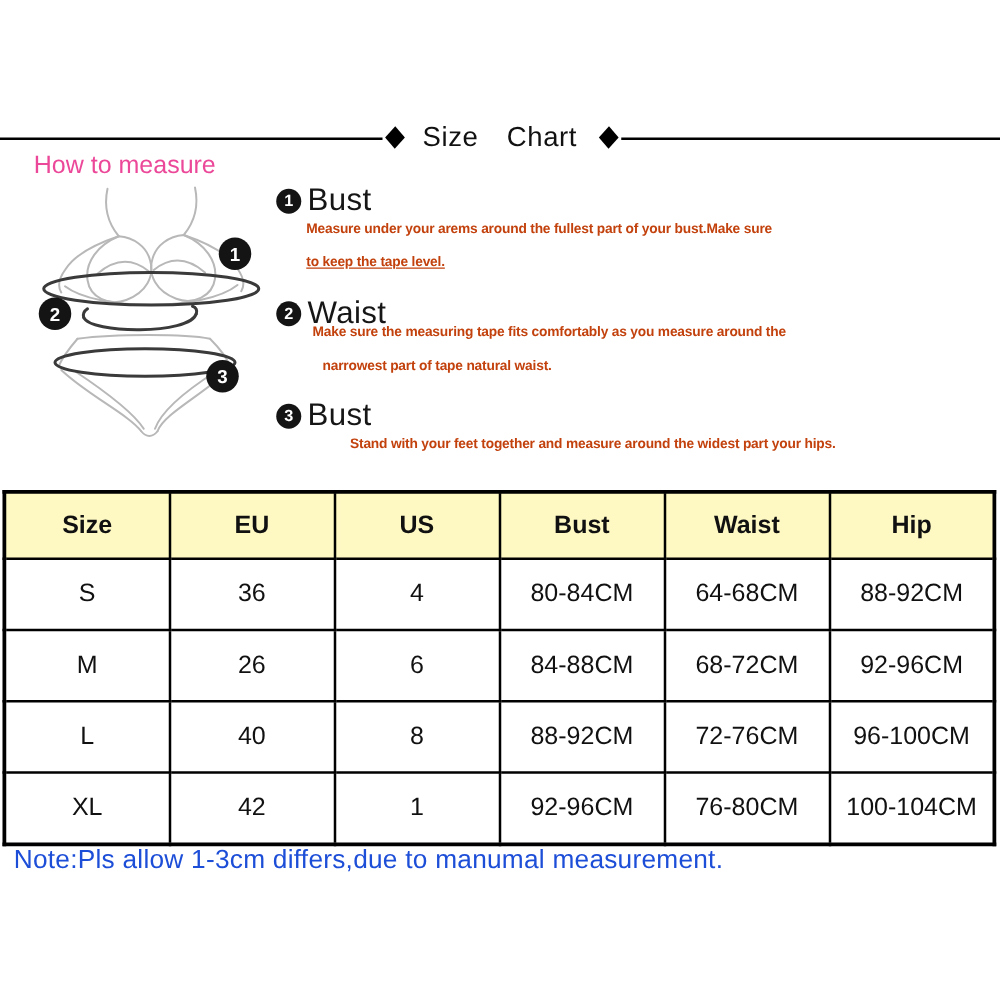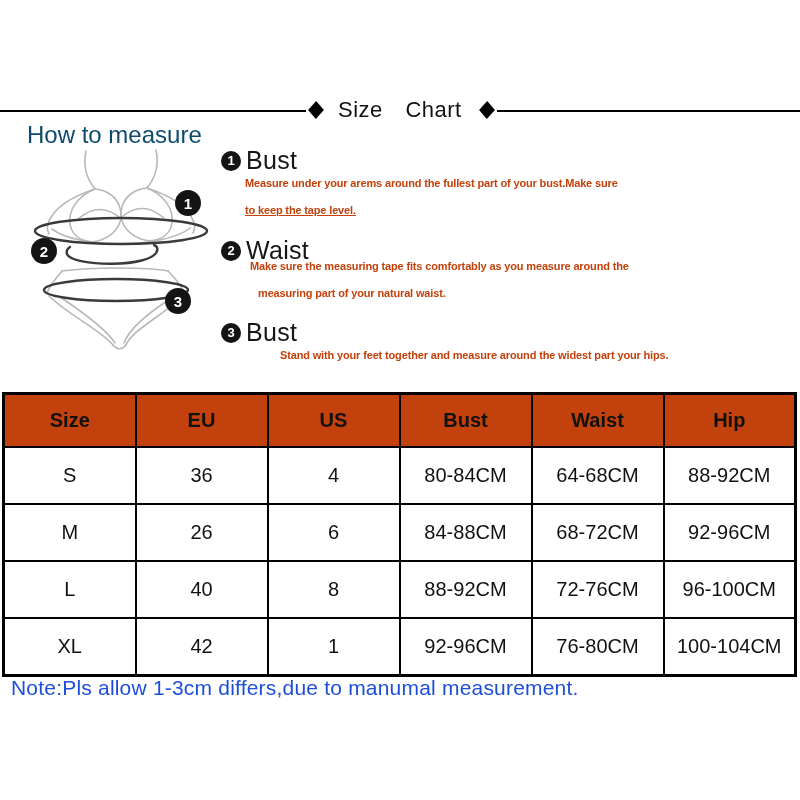--- a/index.html
+++ b/index.html
@@ -14,21 +14,21 @@
   #rule-right { left:497px; width:303px; }
   .diamond { position:absolute; width:12px; height:12px; background:#000; top:104px;
              transform:rotate(50deg) skewX(8deg); }
   #diamond-left  { left:310px; }
   #diamond-right { left:481px; }
   #page-title {
     position:absolute; left:338px; top:97px; font-size:22px; color:#111;
     word-spacing:16px; letter-spacing:0.5px;
   }
   
-  #guide-title { position:absolute; left:27px; top:121px; font-size:24px; color:#0c4a6e; }
+  #guide-title { position:absolute; left:27px; top:121px; font-size:20px; color:#ec4899; }
   #bikini-illustration { position:absolute; left:25px; top:140px; }
   .garment { fill:none; stroke:#b8b8b8; stroke-width:1.6; stroke-linecap:round; }
   .tape    { fill:none; stroke:#3a3a3a; stroke-width:2.4; stroke-linecap:round; }
   .badge-circle { fill:#141414; }
   .badge-num { fill:#ffffff; font-size:15px; font-weight:bold; text-anchor:middle;
                font-family:"Liberation Sans",sans-serif; }
   
   .section-heading { position:absolute; display:flex; align-items:center; }
   .num-badge {
     width:20px; height:20px; border-radius:50%; background:#141414; color:#fff;
@@ -40,21 +40,21 @@
                letter-spacing:-0.15px; white-space:nowrap; }
   
   #size-table {
     position:absolute; left:2px; top:392px; width:795px;
     border-collapse:collapse; table-layout:fixed; border:3px solid #000;
   }
   #size-table th, #size-table td {
     border:2px solid #000; text-align:center; font-size:20px; color:#111;
     padding:0; height:55px;
   }
-  #size-table th { background:#c2410c; font-weight:bold; height:51px; }
+  #size-table th { background:#fef9c3; font-weight:bold; height:51px; }
   #size-table td { background:#ffffff; font-weight:normal; }
   
   #note { position:absolute; left:11px; top:676px; font-size:21px; color:#1d4ed8;
           letter-spacing:0.2px; }
 </style>
 </head>
 <body>
 
 <div id="page">
 
@@ -120,21 +120,21 @@
     <span class="section-title">Bust</span>
   </div>
   <div class="desc-line" style="left:245px; top:177px;">Measure under your arems around the fullest part of your bust.Make sure</div>
   <div class="desc-line" style="left:245px; top:204px;text-decoration:underline;">to keep the tape level.</div>
 
   <div class="section-heading" style="left:221px; top:236px;">
     <span class="num-badge">2</span>
     <span class="section-title">Waist</span>
   </div>
   <div class="desc-line" style="left:250px; top:260px;">Make sure the measuring tape fits comfortably as you measure around the</div>
-  <div class="desc-line" style="left:258px; top:287px;">measuring part of your natural waist.</div>
+  <div class="desc-line" style="left:258px; top:287px;">narrowest part of tape natural waist.</div>
 
   <div class="section-heading" style="left:221px; top:318px;">
     <span class="num-badge">3</span>
     <span class="section-title">Bust</span>
   </div>
   <div class="desc-line" style="left:243px; top:349px;margin-left:37px;">Stand with your feet together and measure around the widest part your hips.</div>
 
   <table id="size-table">
     <thead>
       <tr>

